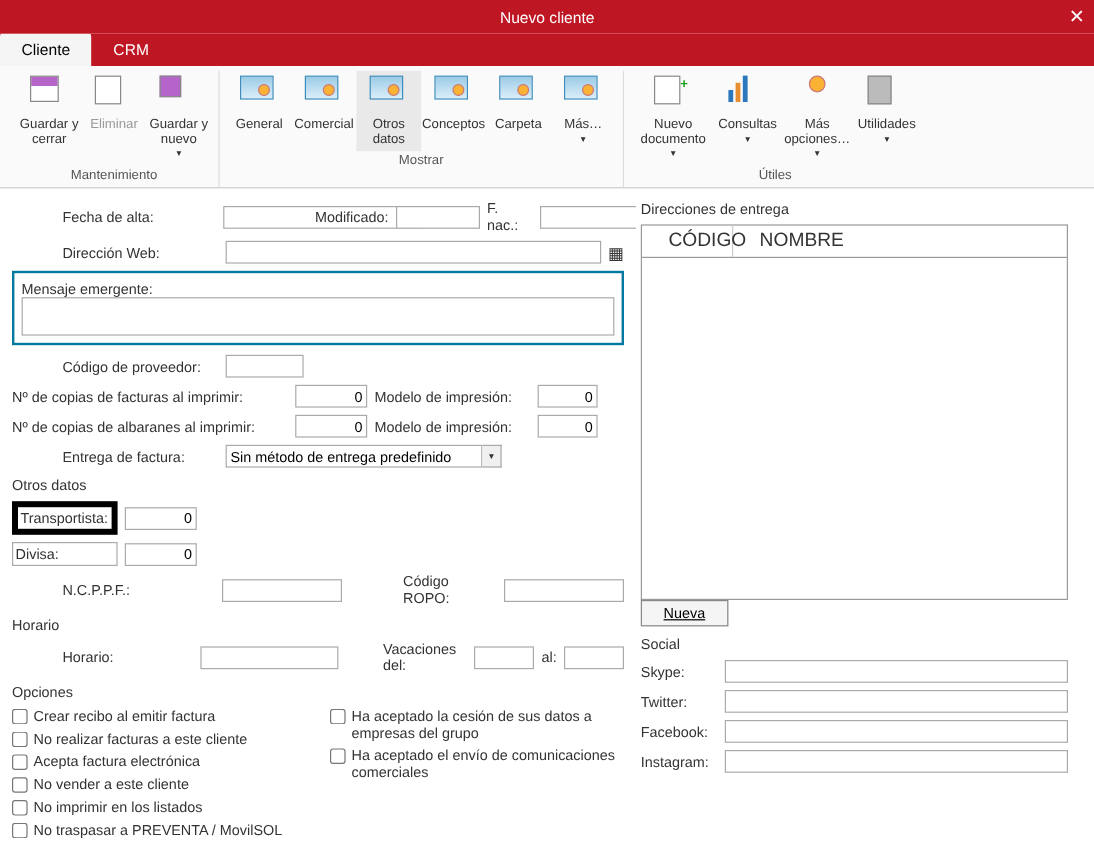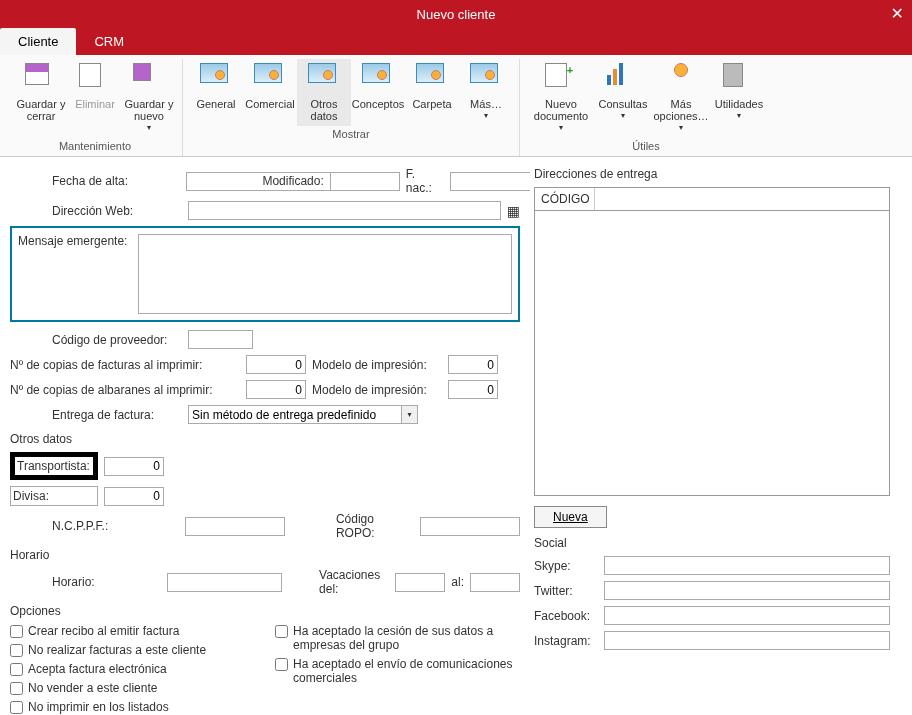--- a/index.html
+++ b/index.html
@@ -20,29 +20,29 @@
   .content { display: flex; padding: 10px 10px 0 10px; height: calc(100% - 28px - 30px - 91px); overflow: hidden; }
   .leftcol { width: 520px; padding-right: 10px; overflow-y: auto; position: relative; }
   .rightcol { width: 360px; padding-left: 4px; }
   .row { display: flex; align-items: center; margin-bottom: 6px; gap: 6px; }
   .lbl { font-size: 12px; }
   .w130 { width: 130px; margin-left: 42px; }
   input[type=text], select, textarea { border: 1px solid #aaa; font-family: inherit; font-size: 12px; padding: 1px 3px; height: 19px; background: #fff; }
   .dropdown { display: flex; }
   .dropdown input { flex: 1; }
   .dropdown .arrow { width: 16px; border: 1px solid #aaa; border-left: none; background: #f0f0f0; display: flex; align-items: center; justify-content: center; cursor: pointer; font-size: 8px; }
-  .emerge-box { border: 2px solid #0078a0; padding: 6px; margin-bottom: 8px; display: flex; }
+  .emerge-box { border: 2px solid #0078a0; padding: 6px; margin-bottom: 8px; display: flex; flex-direction: column; }
   .emerge-box .lbl { width: 120px; }
   .emerge-box textarea { flex: 1; height: 80px; border: 1px solid #aaa; resize: none; }
   .numinput { text-align: right; }
   .sectionhdr { font-size: 12px; color: #333; margin: 8px 0 6px 0; }
   .checkbox-row { display: flex; align-items: flex-start; margin-bottom: 5px; gap: 5px; }
   .checkbox-row input { margin-top: 1px; }
   .grid-header { display: flex; border: 1px solid #999; background: #fff; }
-  .grid-header div { padding: 4px 6px; font-size: 12px; border-right: 1px solid #ccc; }
+  .grid-header div { padding: 4px 6px; font-size: 16px; border-right: 1px solid #ccc; margin-left: 16px; }
   .grid-body { border: 1px solid #999; border-top: none; height: 285px; background: #fff; }
   .btn { border: 1px solid #888; background: #f5f5f5; padding: 3px 18px; font-size: 12px; cursor: pointer; }
   .social-row { display: flex; align-items: center; margin-bottom: 6px; }
   .social-row .lbl { width: 70px; }
   .social-row input { flex: 1; }
   .chev { font-size: 8px; }
   
   .ic-save { background: linear-gradient(#b565c9 40%, #fff 40%); border: 1px solid #888; width: 24px; height: 22px; }
   .ic-disk { width: 18px; height: 18px; border: 1px solid #888; background: #b565c9; }
   .ic-card { width: 28px; height: 20px; border: 1px solid #3c8dbc; background: linear-gradient(#9ccbe6, #dbeef9); position: relative; }
@@ -299,23 +299,24 @@
             <span>Ha aceptado el envío de comunicaciones comerciales</span>
           </div>
       </div>
     </div>
   </div>
 
   <div class="rightcol">
     <div class="sectionhdr" style="margin-top:0">Direcciones de entrega</div>
     <div class="grid-header">
       <div style="width:60px">CÓDIGO</div>
+      <div style="flex:1;border-right:none">NOMBRE</div>
     </div>
     <div class="grid-body"></div>
-    <div style="margin-top:10px">
+    <div style="">
       <button class="btn"><span style="text-decoration:underline">Nueva</span></button>
     </div>
 
     <div class="sectionhdr">Social</div>
     <div class="social-row">
         <span class="lbl">Skype:</span>
         <input type="text" style="">
       </div>
     <div class="social-row">
         <span class="lbl">Twitter:</span>

